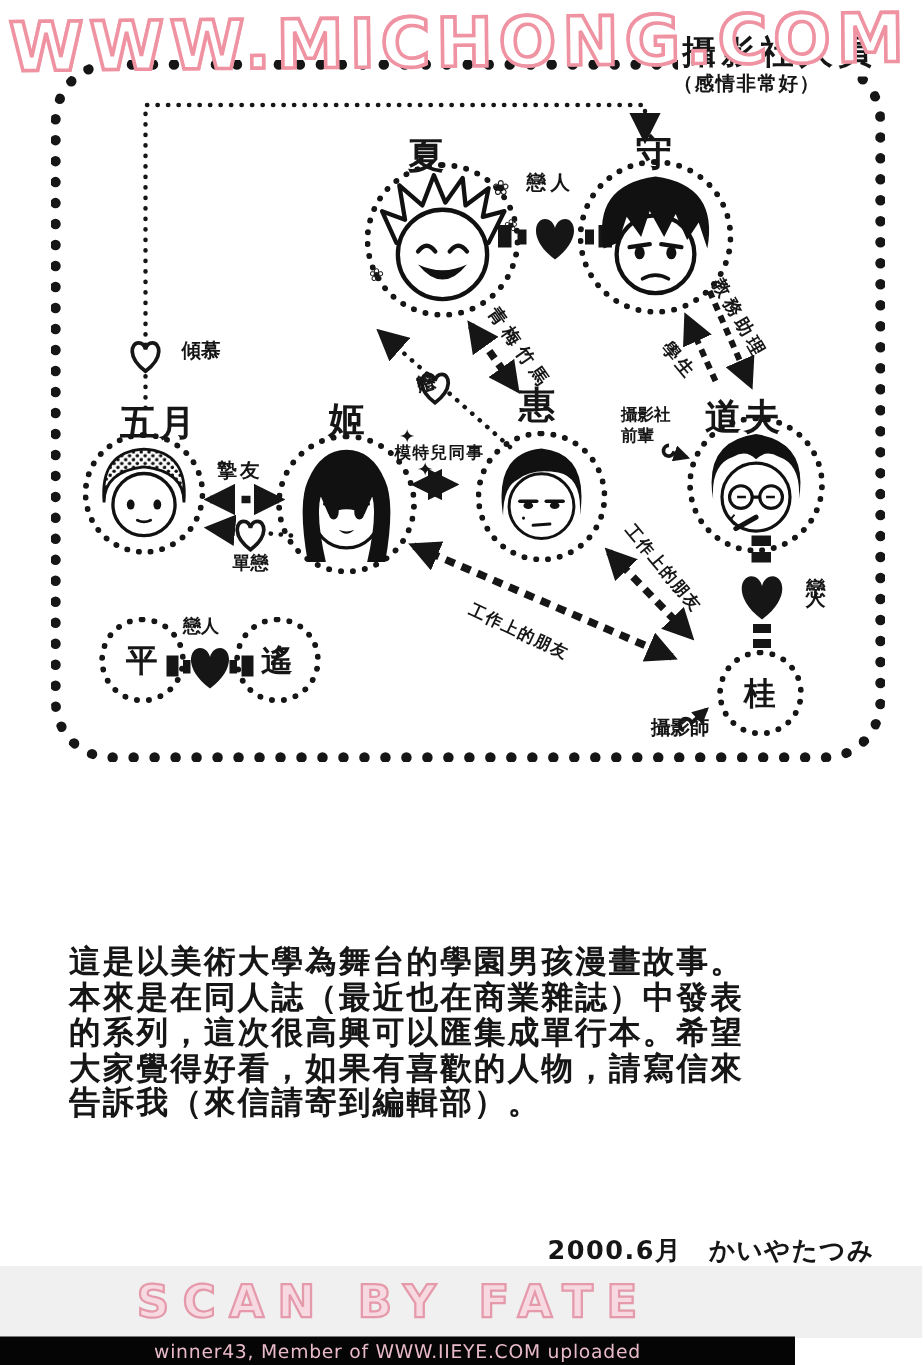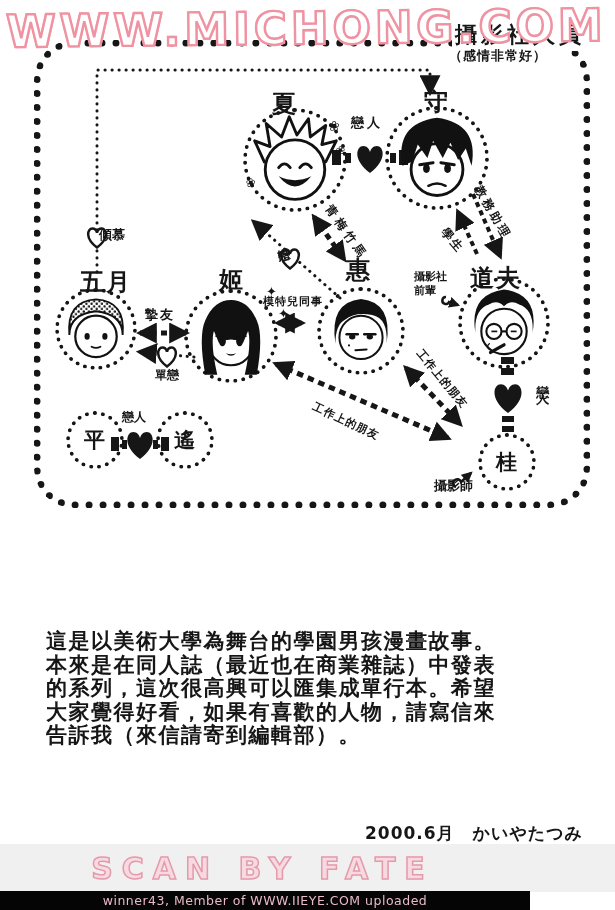--- a/index.html
+++ b/index.html
@@ -237,21 +237,21 @@
   <div class="cname" style="left:346px; top:254px;">惠</div>
   <div class="cname" style="left:470px; top:262px;">道夫</div>
 
   <span class="spark" style="left:266px; top:284px;">✦</span>
   <span class="spark" style="left:278px; top:306px;">✦</span>
   <span class="flower" style="left:328px; top:118px;">❀</span>
   <span class="flower" style="left:336px; top:144px; font-size:11px;">❀</span>
   <span class="flower" style="left:246px; top:176px; font-size:12px;">❀</span>
 
   <div class="rlabel" style="left:351px; top:115px; font-size:13px; letter-spacing:3px;">戀人</div>
-  <div class="rlabel" style="left:99px; top:227px; font-size:13px;text-align:right;">傾慕</div>
+  <div class="rlabel" style="left:121px; top:227px; font-size:13px;text-align:right;">傾慕</div>
   <div class="rlabel" style="left:145px; top:307px; font-size:13px; letter-spacing:2px;">摯友</div>
   <div class="rlabel" style="left:155px; top:368px; font-size:12px;">單戀</div>
   <div class="rlabel vtext" style="left:272px; top:241px; transform:rotate(-15deg);">暗戀</div>
   <div class="rlabel" style="left:334px; top:202px; transform:rotate(55deg); letter-spacing:4px;">青梅竹馬</div>
   <div class="rlabel" style="left:263px; top:295px; font-size:11px; letter-spacing:1px;">模特兒同事</div>
   <div class="rlabel" style="left:449px; top:225px; transform:rotate(50deg); letter-spacing:2px;">學生</div>
   <div class="rlabel" style="left:484px; top:183px; transform:rotate(60deg); letter-spacing:3px;">教務助理</div>
   <div class="rlabel" style="left:414px; top:270px; font-size:11px;">攝影社
 前輩</div>
   <div class="rlabel vtext" style="left:534px; top:374px; font-size:13px; letter-spacing:8px;">戀人</div>

